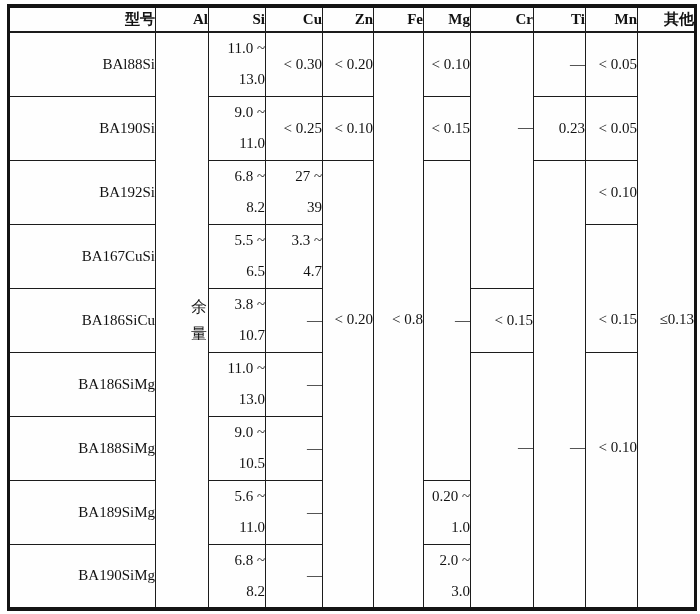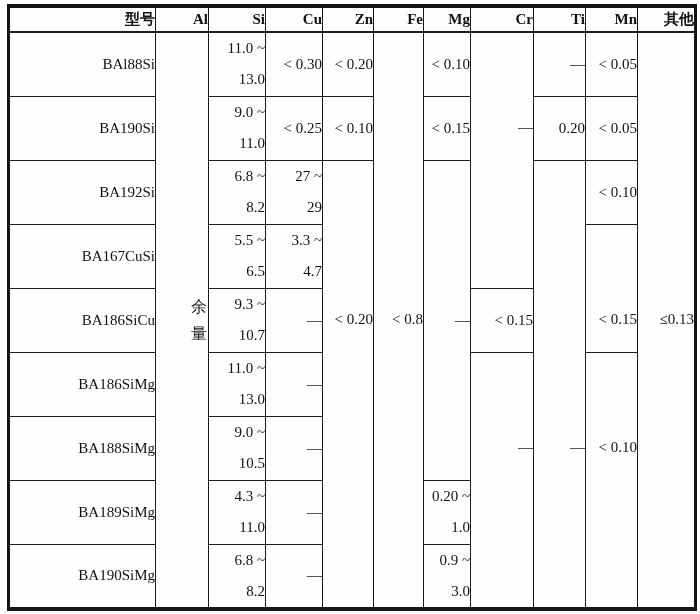--- a/index.html
+++ b/index.html
@@ -91,74 +91,74 @@
       <td>&lt; 0.05</td>
       <td rowspan="9">≤0.13</td>
     </tr>
     <tr class="r">
       <td>BA190Si</td>
       <td class="range">9.0 ~
 11.0</td>
       <td>&lt; 0.25</td>
       <td>&lt; 0.10</td>
       <td>&lt; 0.15</td>
-      <td>0.20</td>
+      <td>0.23</td>
       <td>&lt; 0.05</td>
     </tr>
     <tr class="r">
       <td>BA192Si</td>
       <td class="range">6.8 ~
 8.2</td>
       <td class="range">27 ~
-29</td>
+39</td>
       <td rowspan="7" class="pt-zn">&lt; 0.20</td>
       <td rowspan="5">—</td>
       <td rowspan="7" class="pt-ti">—</td>
       <td>&lt; 0.10</td>
     </tr>
     <tr class="r">
       <td>BA167CuSi</td>
       <td class="range">5.5 ~
 6.5</td>
       <td class="range">3.3 ~
 4.7</td>
       <td rowspan="2" class="pt">&lt; 0.15</td>
     </tr>
     <tr class="r">
       <td>BA186SiCu</td>
-      <td class="range">9.3 ~
+      <td class="range">3.8 ~
 10.7</td>
       <td>—</td>
       <td>&lt; 0.15</td>
     </tr>
     <tr class="r">
       <td>BA186SiMg</td>
       <td class="range">11.0 ~
 13.0</td>
       <td>—</td>
       <td rowspan="4" class="pt">—</td>
       <td rowspan="4" class="pt">&lt; 0.10</td>
     </tr>
     <tr class="r">
       <td>BA188SiMg</td>
       <td class="range">9.0 ~
 10.5</td>
       <td>—</td>
     </tr>
     <tr class="r">
       <td>BA189SiMg</td>
-      <td class="range">4.3 ~
+      <td class="range">5.6 ~
 11.0</td>
       <td>—</td>
       <td class="range">0.20 ~
 1.0</td>
     </tr>
     <tr class="r">
       <td>BA190SiMg</td>
       <td class="range">6.8 ~
 8.2</td>
       <td>—</td>
-      <td class="range">0.9 ~
+      <td class="range">2.0 ~
 3.0</td>
     </tr>
   </tbody>
 </table>
 </div>
 
 </body></html>

